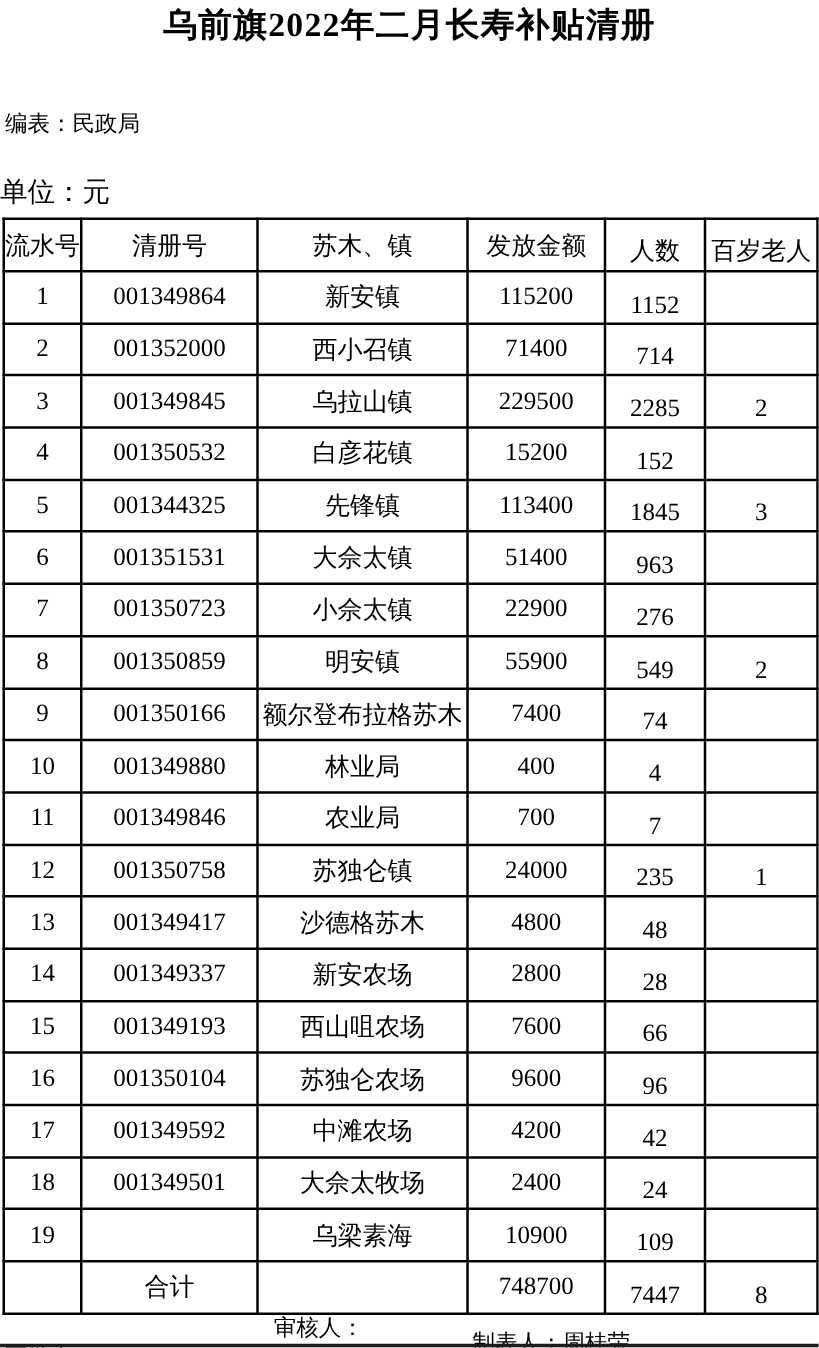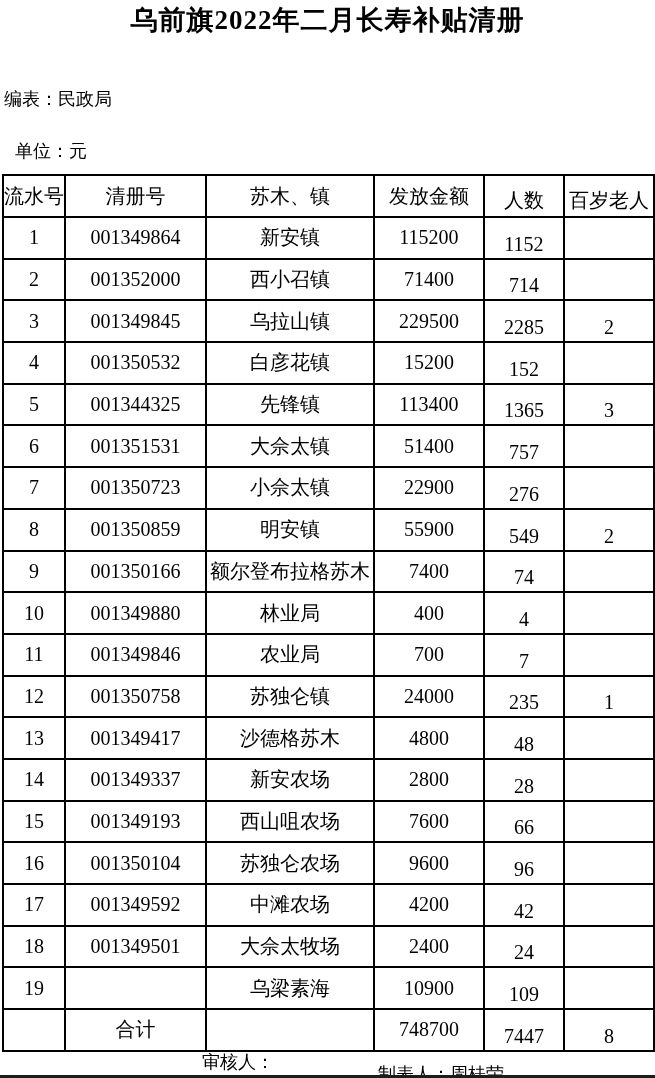--- a/index.html
+++ b/index.html
@@ -8,21 +8,21 @@
     background:#ffffff; color:#000;
     font-family:"Liberation Serif","DejaVu Serif",serif;
     position:relative; overflow:hidden;
   }
   .title {
     position:absolute; top:2px; left:0; width:100%;
     margin:0; text-align:center;
     font-size:27px; font-weight:bold; letter-spacing:1px;
   }
   .maker { position:absolute; top:87px;  left:4px; font-size:18px; }
-  .unit  { position:absolute; top:139px; left:15px; font-size:18px; }
+  .unit  { position:absolute; top:139px; left:0; font-size:22px; }
   table.register {
     position:absolute; top:174px; left:2px;
     width:651px; border-collapse:collapse; table-layout:fixed;
   }
   .register th, .register td {
     border:2px solid #000;
     padding:0; text-align:center; vertical-align:middle;
     font-size:20px; font-weight:normal;
     white-space:nowrap; overflow:hidden;
   }
@@ -32,21 +32,21 @@
   .register th:nth-child(5), .register th:nth-child(6),
   .register td:nth-child(5), .register td:nth-child(6) {
     vertical-align:bottom; padding-bottom:2px;
   }
   
   .register tbody tr:nth-child(19) td:nth-child(3) {
     vertical-align:bottom; padding-bottom:6px;
   }
   .signatures { position:absolute; top:1050px; left:0; width:655px; font-size:18px; }
   .signatures .sig-approver { position:absolute; left:4px;   top:0;margin-top:22px; }
-  .signatures .sig-reviewer { position:absolute; left:202px; top:0; }
+  .signatures .sig-reviewer { position:absolute; left:219px; top:0; }
   .signatures .sig-preparer { position:absolute; left:378px; top:0;margin-top:12px; }
   .bottom-line {
     position:absolute; left:0; bottom:0; width:655px; height:3px;
     background:#1c1c1c;
   }
 </style>
 </head>
 <body>
 
 <div class="page">
@@ -106,29 +106,29 @@
           <td>白彦花镇</td>
           <td>15200</td>
           <td>152</td>
           <td></td>
         </tr>
         <tr>
           <td>5</td>
           <td>001344325</td>
           <td>先锋镇</td>
           <td>113400</td>
-          <td>1365</td>
+          <td>1845</td>
           <td>3</td>
         </tr>
         <tr>
           <td>6</td>
           <td>001351531</td>
           <td>大佘太镇</td>
           <td>51400</td>
-          <td>757</td>
+          <td>963</td>
           <td></td>
         </tr>
         <tr>
           <td>7</td>
           <td>001350723</td>
           <td>小佘太镇</td>
           <td>22900</td>
           <td>276</td>
           <td></td>
         </tr>

